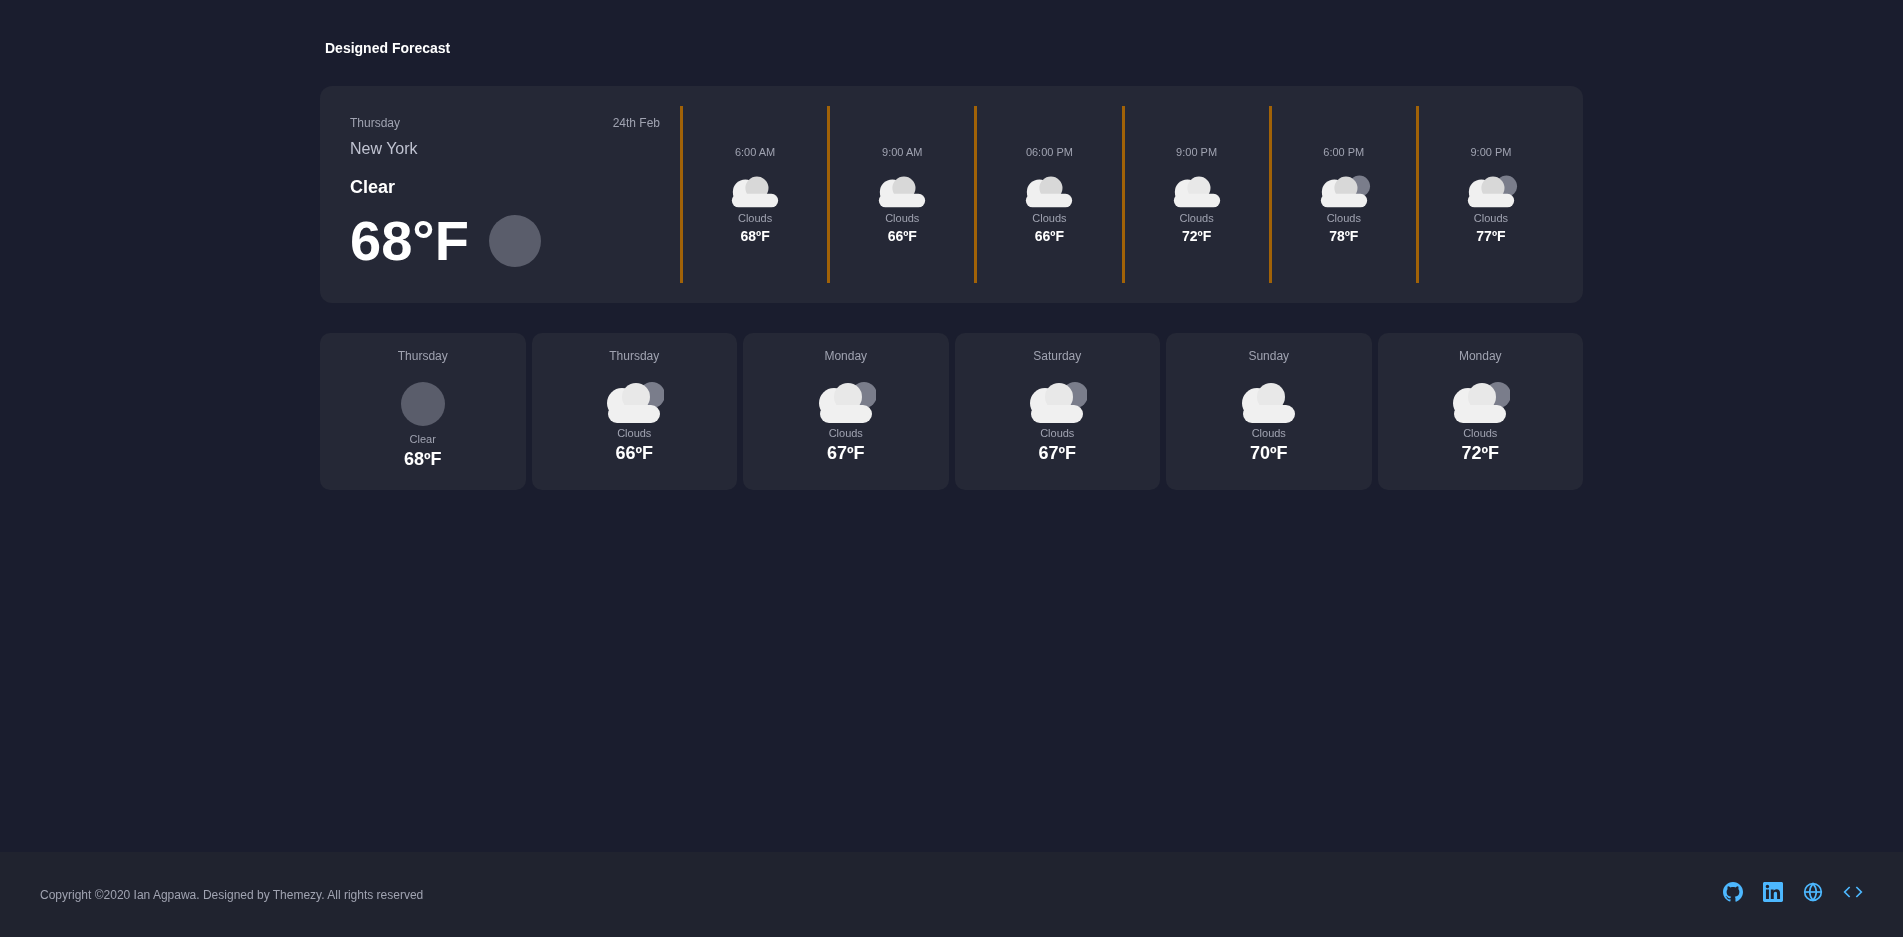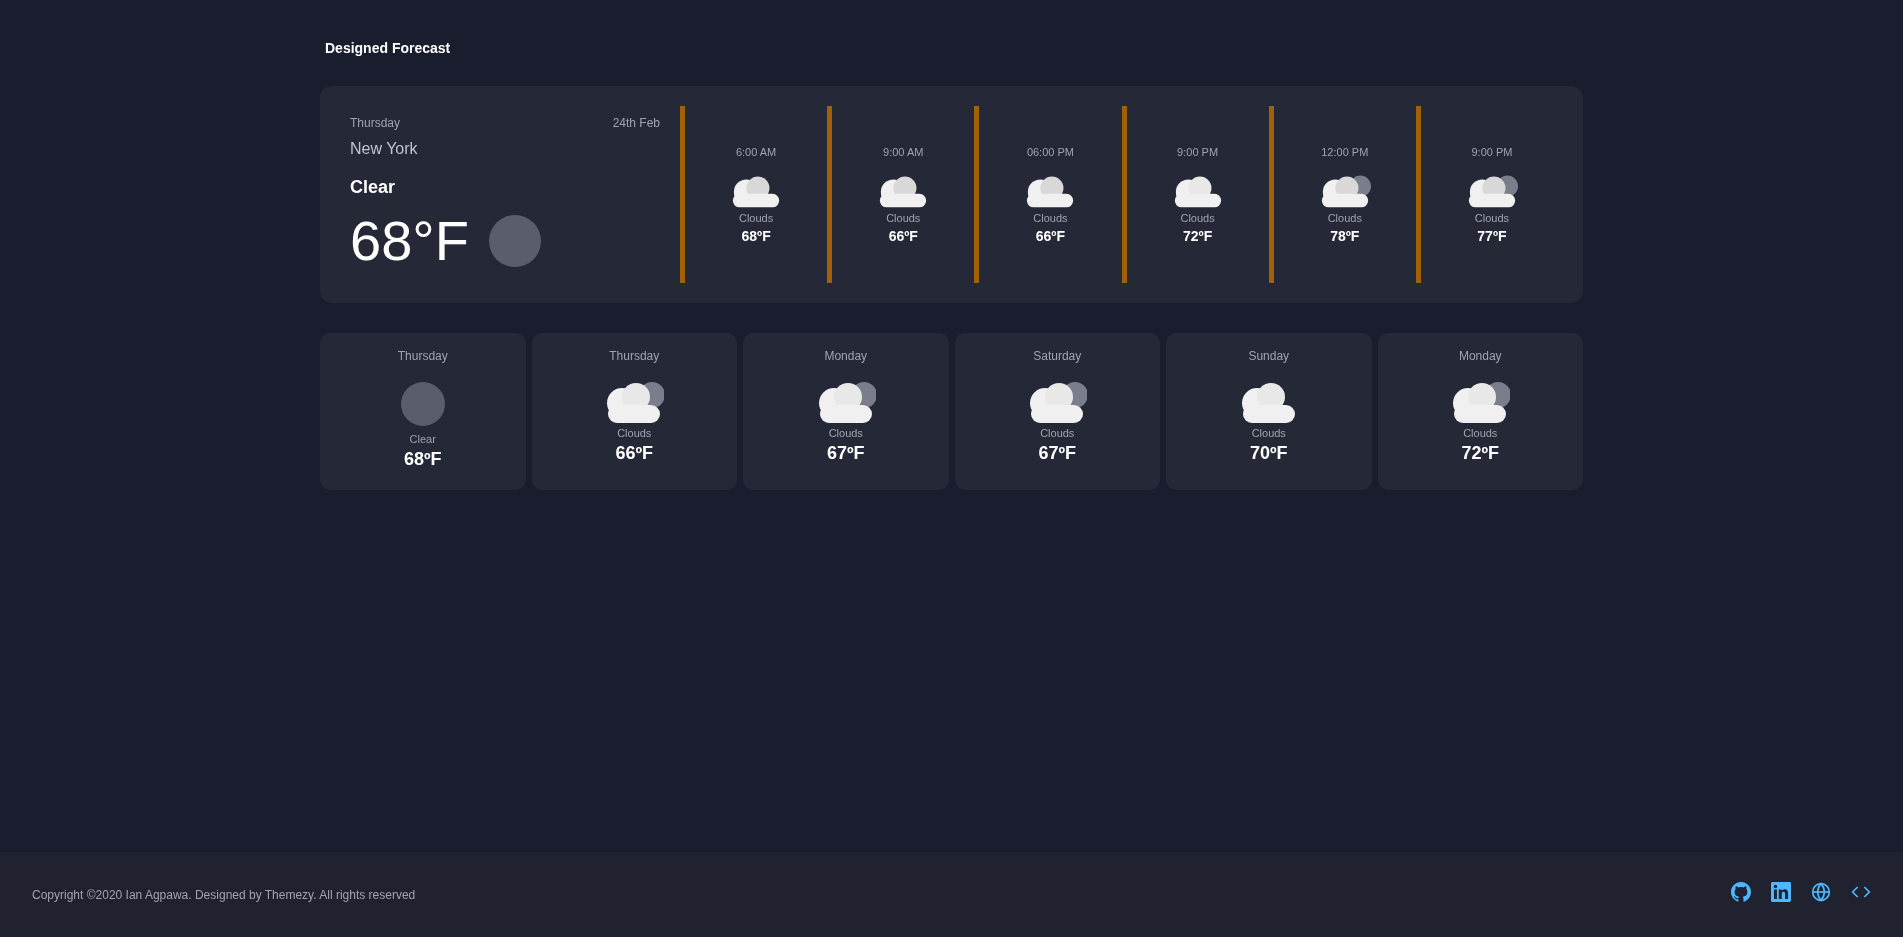--- a/index.html
+++ b/index.html
@@ -67,21 +67,21 @@
     }
 
     .current-weather .temperature-row {
       display: flex;
       align-items: center;
       gap: 20px;
     }
 
     .current-weather .temp-big {
       font-size: 56px;
-      font-weight: normal;
+      font-weight: bold;
       color: #ffffff;
     }
 
     .clear-icon {
       width: 52px;
       height: 52px;
       background: #5a5d6b;
       border-radius: 50%;
       flex-shrink: 0;
     }
@@ -91,21 +91,21 @@
       flex: 1;
     }
 
     .hourly-col {
       flex: 1;
       display: flex;
       flex-direction: column;
       align-items: center;
       justify-content: center;
       padding: 10px 5px;
-      border-left: 5px solid #a16207;
+      border-left: 3px solid #a16207;
     }
 
     .hourly-col .hour-label {
       font-size: 11px;
       color: #a0a3b1;
       margin-bottom: 14px;
     }
 
     .hourly-col .weather-label {
       font-size: 11px;
@@ -150,21 +150,21 @@
 
     .daily-card .temp {
       font-size: 18px;
       font-weight: bold;
       color: #ffffff;
     }
 
     
     .footer {
       background-color: #20232f;
-      padding: 30px 32px;
+      padding: 30px 40px;
       display: flex;
       justify-content: space-between;
       align-items: center;
     }
 
     .footer-copyright {
       font-size: 12px;
       color: #a0a3b1;
     }
 
@@ -242,21 +242,21 @@
     <div><svg width="54" height="36" viewBox="0 0 56 36">
 
     <circle cx="18" cy="20" r="13" fill="#f0f0f0"></circle>
     <circle cx="30" cy="16" r="12" fill="#e8e8e8"></circle>
     <rect x="4" y="22" width="48" height="14" rx="7" fill="#f0f0f0"></rect>
   </svg></div>
     <div class="weather-label">Clouds</div>
     <div class="temp">72ºF</div>
   </div>
           <div class="hourly-col">
-    <div class="hour-label">12:00 PM</div>
+    <div class="hour-label">6:00 PM</div>
     <div><svg width="54" height="36" viewBox="0 0 56 36">
     <circle cx="44" cy="14" r="11" fill="#7a7d8b"></circle>
     <circle cx="18" cy="20" r="13" fill="#f0f0f0"></circle>
     <circle cx="30" cy="16" r="12" fill="#d8d8d8"></circle>
     <rect x="4" y="22" width="48" height="14" rx="7" fill="#f0f0f0"></rect>
   </svg></div>
     <div class="weather-label">Clouds</div>
     <div class="temp">78ºF</div>
   </div>
           <div class="hourly-col">

